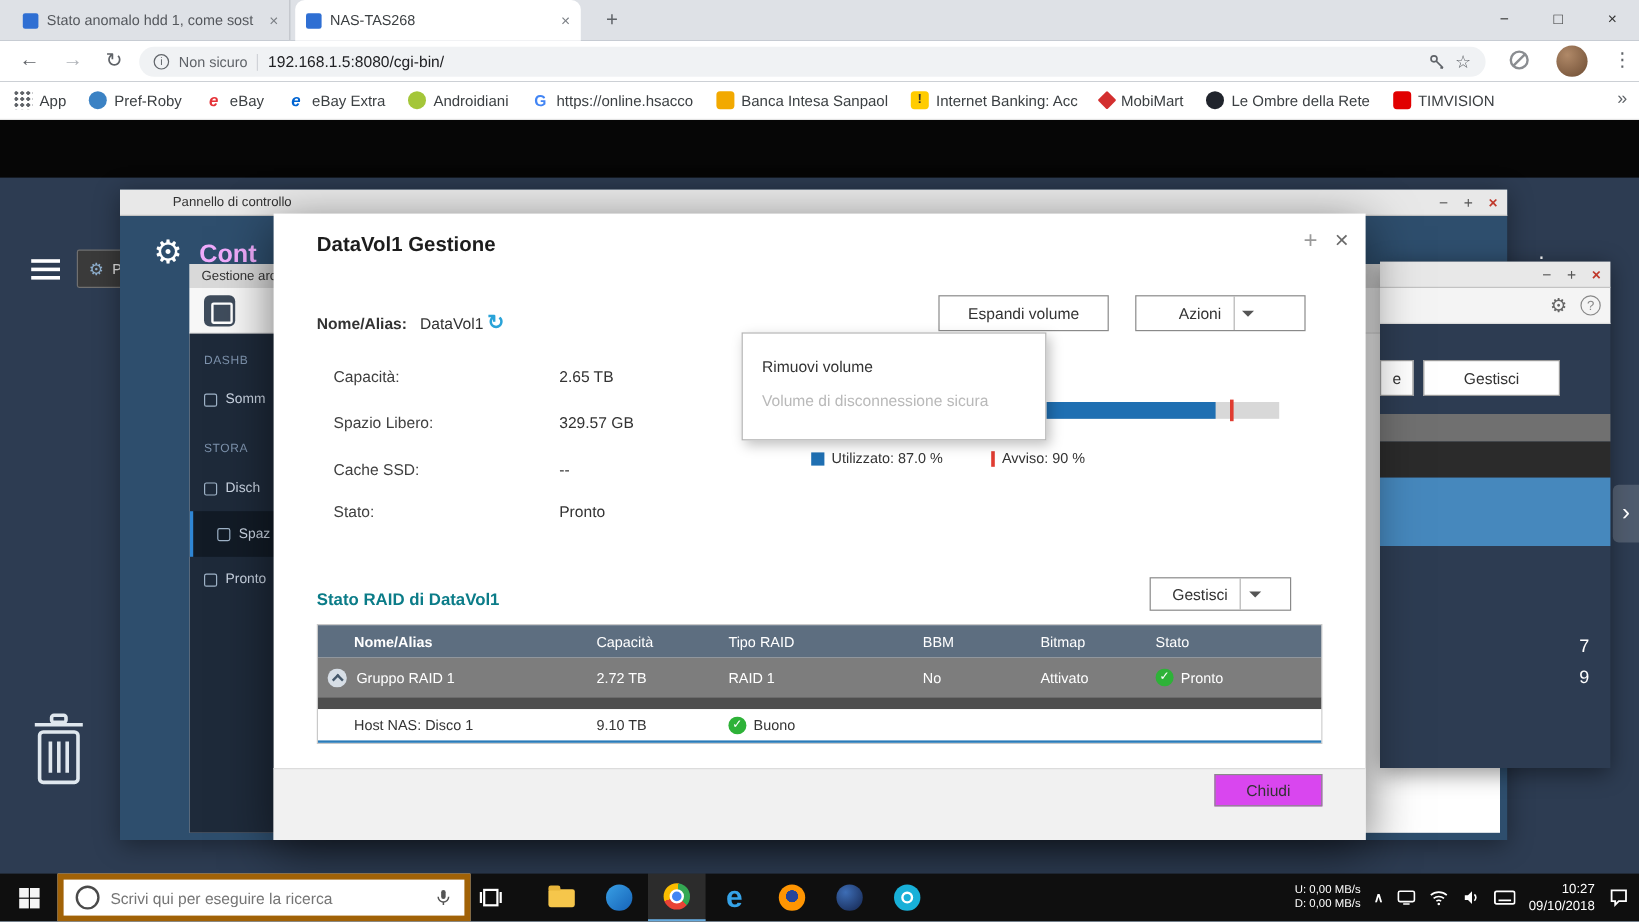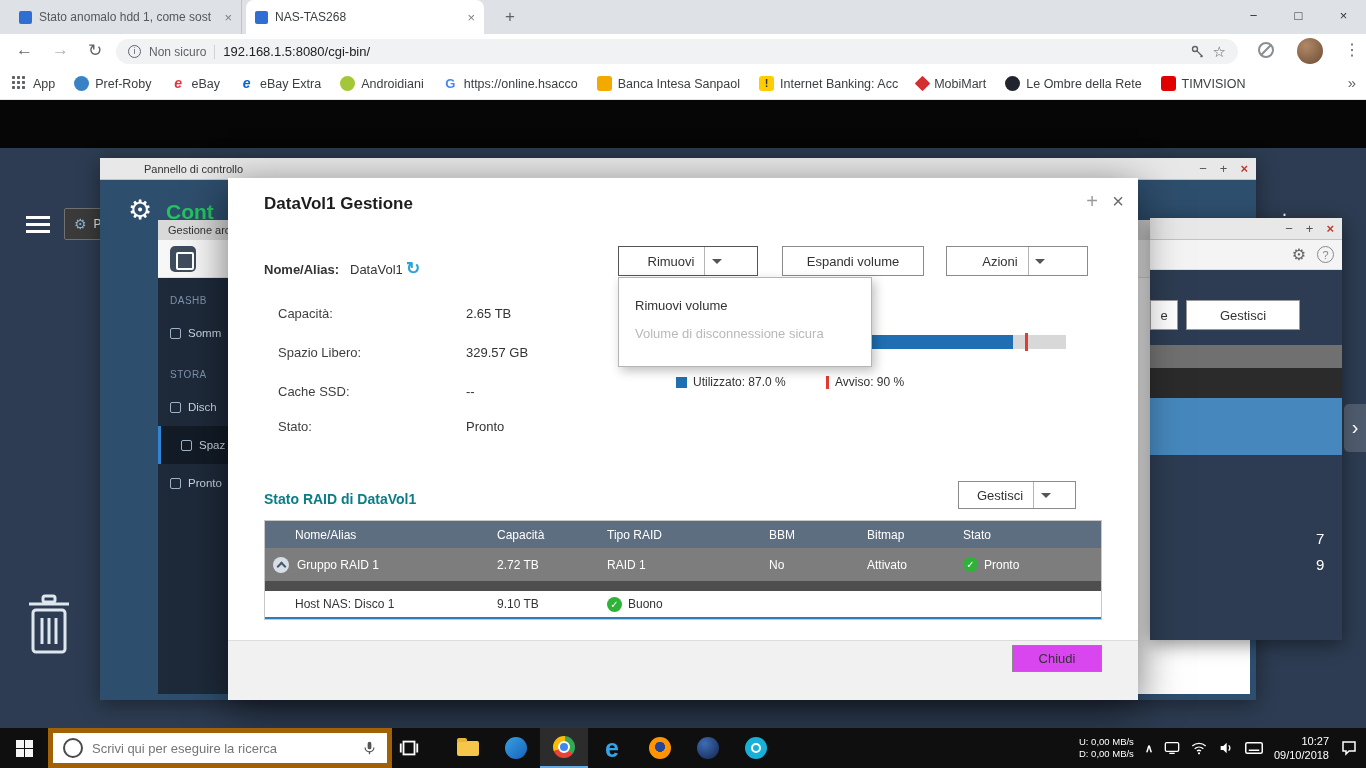--- a/index.html
+++ b/index.html
@@ -73,21 +73,21 @@
   .hdots { position:absolute; left:1276px; top:110px; color:#fff; font-size:17px; }
 
   
   .cpwin { position:absolute; left:100px; top:158px; width:1156px; height:542px; background:#2e4e6d; box-shadow:0 4px 20px rgba(0,0,0,.4); }
   .titlebar { height:22px; background:#e8e8e8; border-bottom:1px solid #c3c3c3; font-size:11px; color:#333; line-height:22px; position:relative; }
   .cpwin .titlebar { padding-left:44px; }
   .wctl { position:absolute; right:8px; top:0; display:flex; gap:13px; font-size:13px; line-height:22px; }
   .wctl .mn, .wctl .mx { color:#555; }
   .wctl .cl { color:#c0392b; font-weight:bold; }
   .cpgear { position:absolute; left:28px; top:36px; font-size:27px; color:#fff; }
-  .cpname { position:absolute; left:66px; top:42px; font-size:21px; font-weight:bold; color:#22c55e; }
+  .cpname { position:absolute; left:66px; top:42px; font-size:21px; font-weight:bold; color:#f0abfc; }
   .gawin { position:absolute; left:58px; top:62px; width:1092px; height:474px; background:#fff; }
   .gatitle { height:20px; background:#d9d9d9; font-size:11px; color:#333; line-height:20px; padding-left:10px; }
   .gatool { height:38px; background:#f7f7f7; border-bottom:1px solid #e0e0e0; position:relative; }
   .gaappic { position:absolute; left:12px; top:6px; width:26px; height:26px; background:#3f4c5c; border-radius:5px; }
   .gaappic::after { content:""; position:absolute; left:6px; top:6px; width:14px; height:14px; border:2px solid #fff; border-radius:2px; }
   .gaside { position:absolute; left:0; top:58px; bottom:0; width:96px; background:#1e2a3a; overflow:hidden; }
   .sidehdr { height:36px; line-height:46px; padding-left:12px; font-size:10px; letter-spacing:.5px; color:#7e93ad; white-space:nowrap; }
   .sideitem { height:38px; display:flex; align-items:center; gap:7px; padding-left:12px; font-size:11.5px; color:#ccd6e4; white-space:nowrap; }
   .sideitem .sq { width:11px; height:11px; border:1.5px solid #9fb3c8; border-radius:2px; flex:none; }
   .sideitem.sel { background:#121b26; border-left:3px solid #2f86d4; padding-left:20px;text-align:right; }
@@ -127,21 +127,21 @@
   .umark { position:absolute; top:-2px; width:3px; height:18px; background:#e03c31; }
   .legend { position:absolute; top:197px; display:flex; align-items:center; gap:6px; font-size:12px; color:#333; }
   .lsq { width:11px; height:11px; background:#1f6fb2; }
   .lbar { width:3px; height:13px; background:#e03c31; }
   .raidtitle { position:absolute; left:36px; top:313px; font-size:14px; font-weight:bold; color:#0b7c88; }
   .raidtable { position:absolute; left:36px; top:342px; width:838px; border:1px solid #c9c9c9; }
   .trow { display:grid; grid-template-columns:222px 110px 162px 98px 96px 1fr; align-items:center; }
   .thead { height:27px; background:#5d6e80; color:#fff; font-size:12px; }
   .thead > div, .trow > div { padding-left:10px; white-space:nowrap; overflow:hidden; }
   .trow > div:first-child { padding-left:8px; display:flex; align-items:center; gap:8px; }
-  .thead > div:first-child { padding-left:30px; display:block; }
+  .thead > div:first-child { padding-left:30px; display:block;font-weight:bold; }
   .r1 { height:33px; background:#7d7d7d; color:#fff; font-size:12px; }
   .expander { width:16px; height:16px; border-radius:50%; background:#d7dee6; flex:none; position:relative; }
   .expander::after { content:""; position:absolute; left:4.5px; top:6px; width:5px; height:5px; border-left:2px solid #45586b; border-top:2px solid #45586b; transform:rotate(45deg); }
   .gaprow { height:10px; background:#4e4e4e; }
   .r2 { height:28px; background:#fff; color:#333; font-size:12px; border-bottom:2px solid #2b7cb9; }
   .okck { width:15px; height:15px; border-radius:50%; background:#2eb238; color:#fff; font-size:10px; line-height:15px; text-align:center; display:inline-block; margin-right:6px; flex:none; }
   .statcell { display:flex; align-items:center; }
   .mfoot { position:absolute; left:0; top:462px; width:100%; height:60px; background:#f1f1f1; border-top:1px solid #dcdcdc; }
   .chiudi { position:absolute; right:36px; top:467px; width:90px; height:27px; background:#d946ef; border:1px solid #8a8a8a; font-size:13px; color:#333; display:flex; align-items:center; justify-content:center; }
 
@@ -385,26 +385,20 @@
 
   <div class="modal">
     <div class="mtitle">DataVol1 Gestione</div>
     <span class="mplus">+</span>
     <span class="mclose">×</span>
 
     <span class="mnl">Nome/Alias:</span>
     <span class="mnv">DataVol1</span>
     <span class="mrefresh">↻</span>
 
-    <div class="mbtn" style="left:390px;top:68px;width:140px;border-color:#555">
-      <span>Rimuovi</span>
-      <span class="cwrap">
-          <span class="caret"></span>
-        </span>
-    </div>
     <div class="mbtn" style="left:554px;top:68px;width:142px">
       <span>Espandi volume</span>
     </div>
     <div class="mbtn" style="left:718px;top:68px;width:142px">
       <span>Azioni</span>
       <span class="cwrap">
           <span class="caret"></span>
         </span>
     </div>
 

